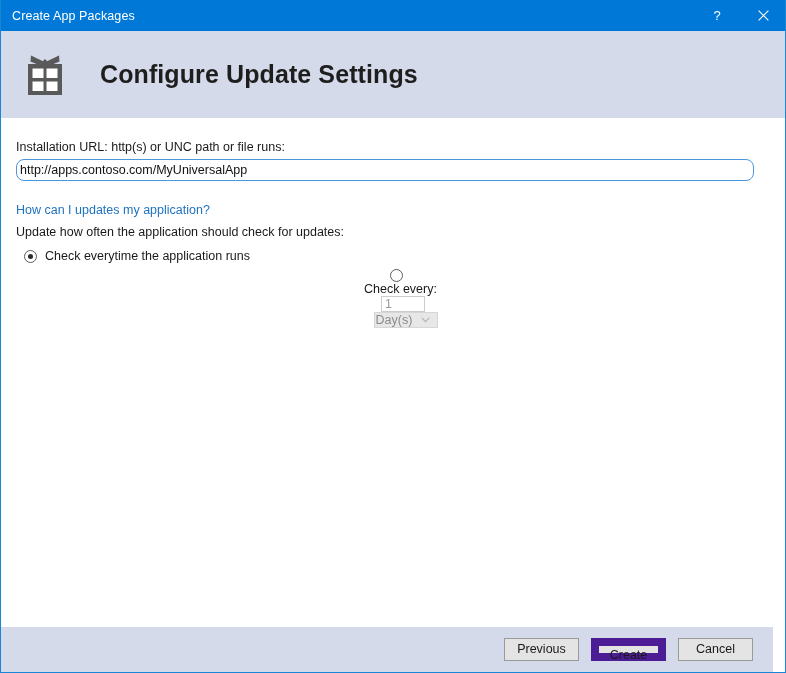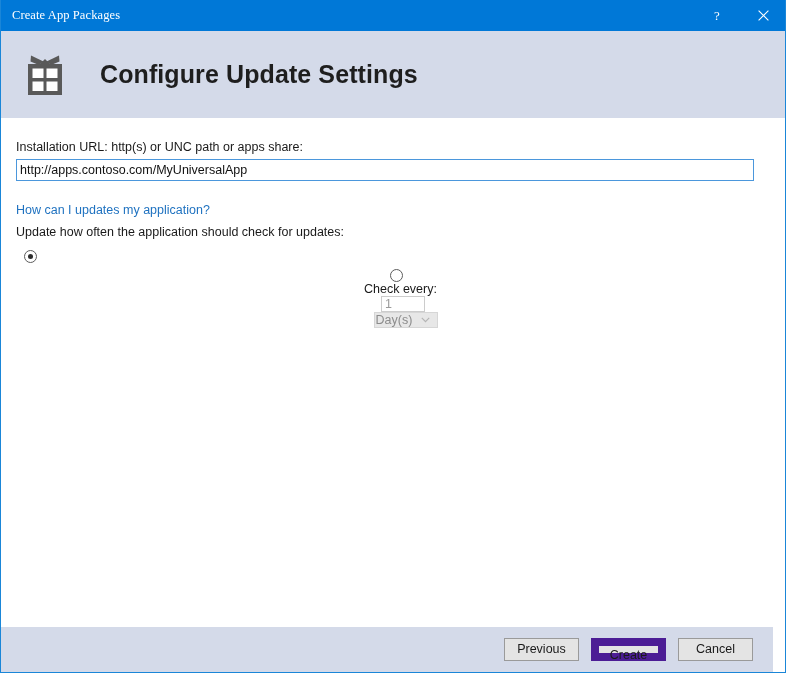--- a/index.html
+++ b/index.html
@@ -31,21 +31,20 @@
 
   
   .titlebar {
     position: absolute;
     top: 0; left: -1px; right: -1px;
     height: 31px;
     background: #0078d7;
     display: flex;
     align-items: center;
     justify-content: space-between;
-    font-family: Liberation Serif, serif;
   }
   .titlebar-title {
     color: #ffffff;
     font-size: 12.5px;
     padding-left: 12px;
     letter-spacing: .1px;
     white-space: nowrap;
   }
   .titlebar-buttons {
     display: flex;
@@ -109,21 +108,21 @@
     box-sizing: border-box;
     width: 738px;
     height: 22px;
     border: 1px solid #4b97dc;
     background: #ffffff;
     font-family: "Liberation Sans", sans-serif;
     font-size: 12.5px;
     color: #111111;
     padding: 0 2px 0 3px;
     outline: none;
-    border-radius: 0;
+    border-radius: 8px;
   }
 
   .help-link {
     display: inline-block;
     margin-top: 7px;
     font-size: 12.5px;
     color: #1f72c0;
     text-decoration: none;
     cursor: pointer;
     line-height: 16px;
@@ -272,31 +271,32 @@
       <rect x="13.5" y="19.5" width="11" height="9.5" fill="#ffffff"></rect>
       <rect x="27.5" y="19.5" width="11" height="9.5" fill="#ffffff"></rect>
       <rect x="13.5" y="32.5" width="11" height="9.5" fill="#ffffff"></rect>
       <rect x="27.5" y="32.5" width="11" height="9.5" fill="#ffffff"></rect>
     </svg>
     <div class="header-title">Configure Update Settings</div>
   </div>
 
   <div class="content">
 
-    <div class="field-label">Installation URL: http(s) or UNC path or apps share:</div>
+    <div class="field-label">Installation URL: http(s) or UNC path or file runs:</div>
 
     <input class="url-input" type="text" value="http://apps.contoso.com/MyUniversalApp" style="">
 
     <br>
     <a class="help-link" href="#">How can I updates my application?</a>
 
     <div class="section-label">Update how often the application should check for updates:</div>
 
     <div class="radio-row">
       <span class="radio checked"></span>
+      <span class="radio-label">Check everytime the application runs</span>
     </div>
 
     <div class="radio-row second">
       <span class="radio"></span>
       <span class="radio-label">Check every:</span>
 
       <input class="interval-input" type="text" disabled="" value="1" style="">
 
       <div class="unit-combo">
         <span>Day(s)</span>

